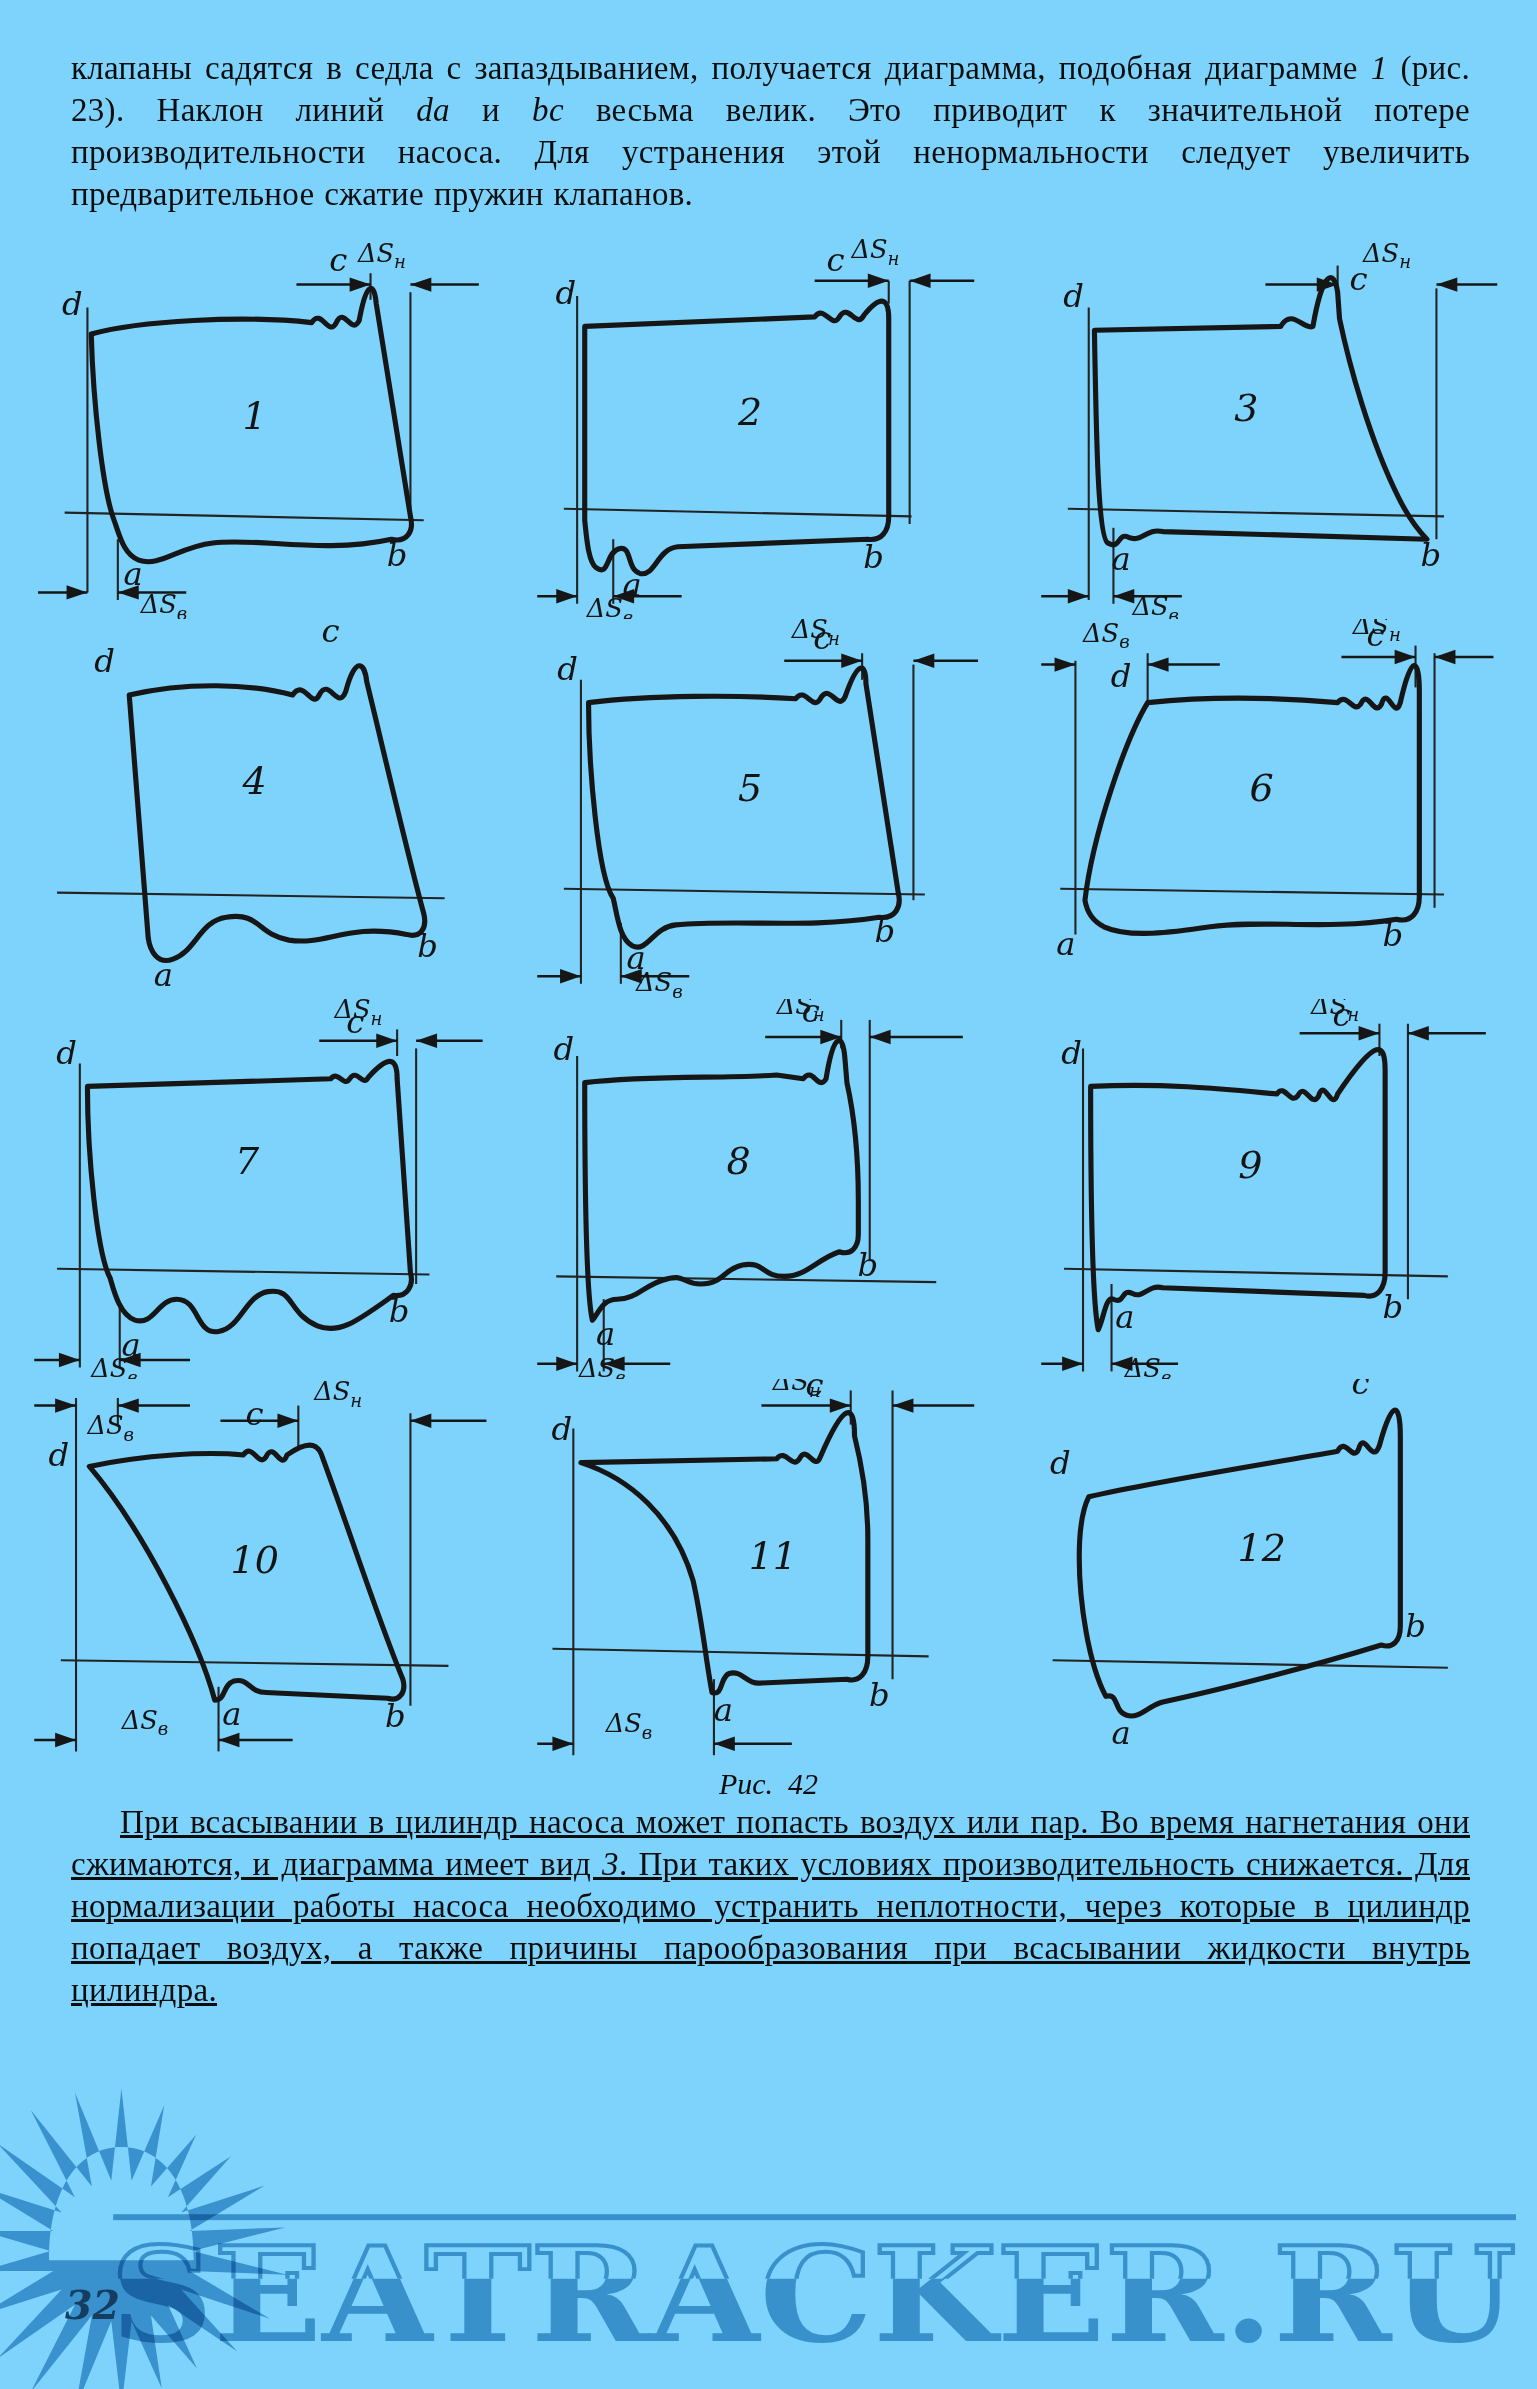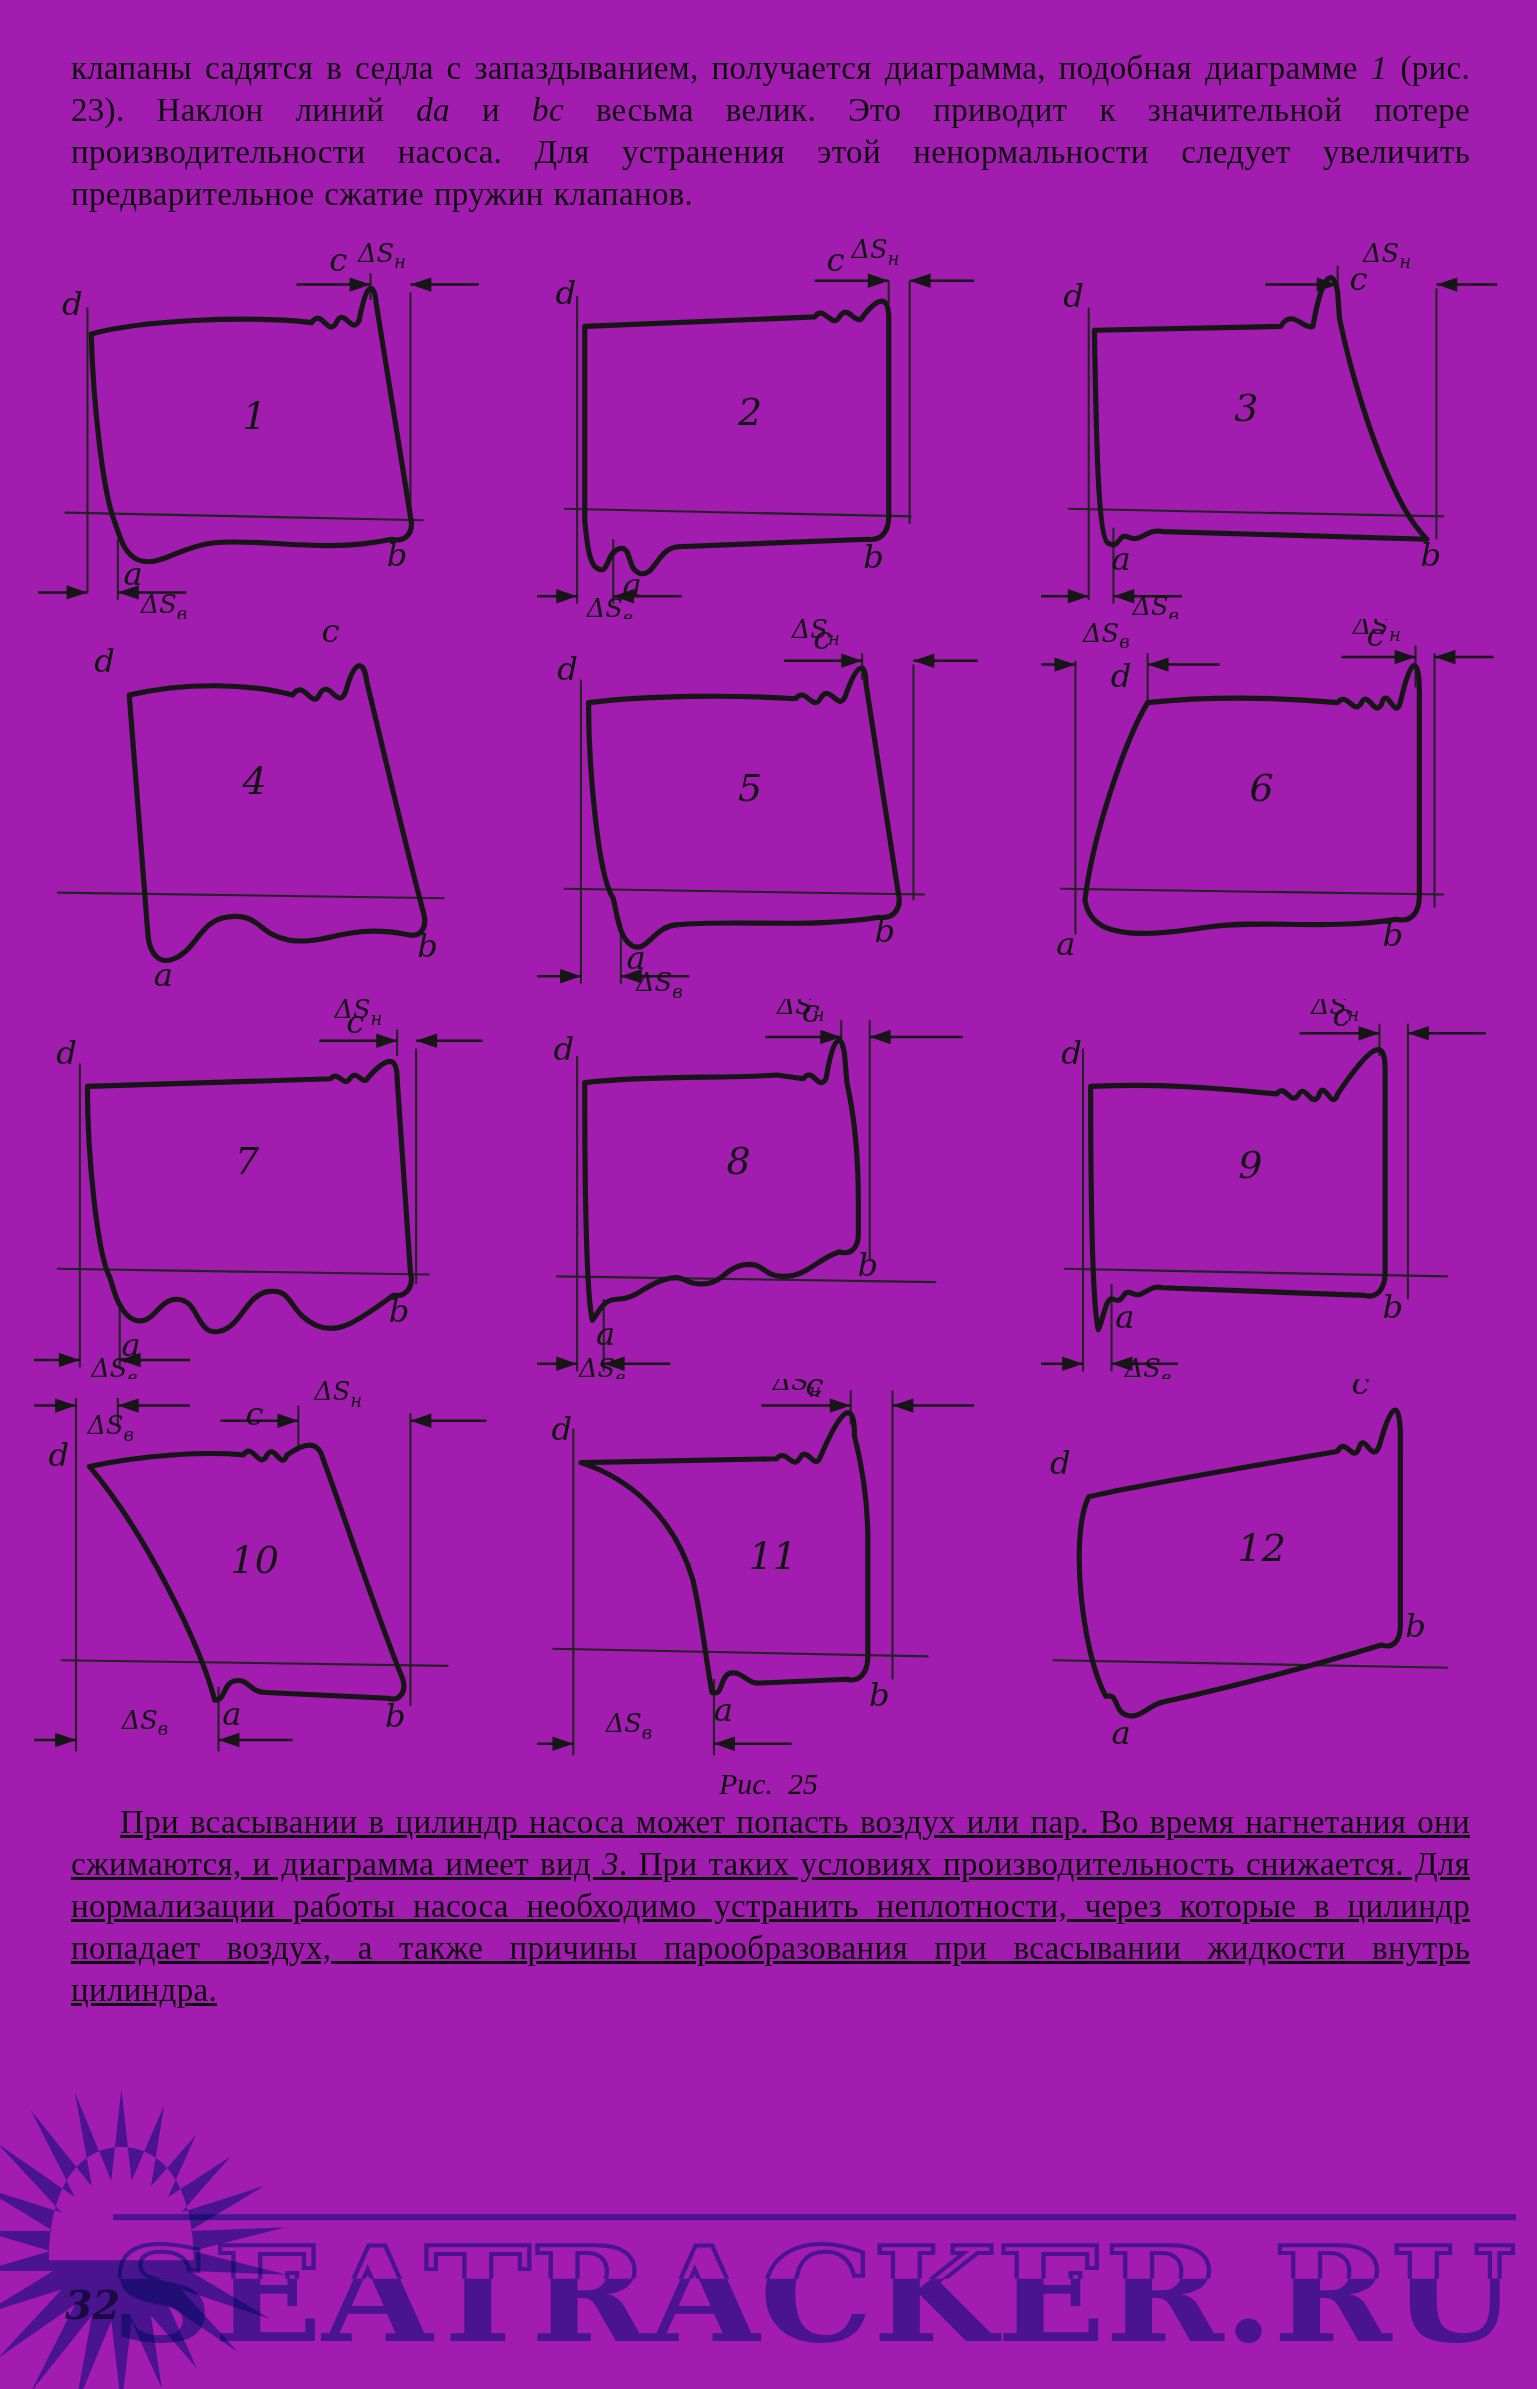--- a/index.html
+++ b/index.html
@@ -2,21 +2,21 @@
 <html style="font-size:10.5px"><head>
 <meta charset="utf-8">
 <style>
   html,body{margin:0;padding:0;}
   body{background:#e8e6e1;}
   .page{
     position:relative;
     width:1537px;
     height:2389px;
     margin:0 auto;
-    background:#a21caf;
+    background:#7dd3fc;
     overflow:hidden;
     font-family:"Liberation Serif", serif;
     color:#0d0d0d;
   }
   p.para{
     margin:0 67px 0 71px;
     font-size:33px;
     line-height:42px;
     text-align:justify;
     letter-spacing:0.3px;
@@ -345,21 +345,21 @@
             <path d="M 6,148 L 214,152" fill="none" stroke="#232323" stroke-width="1.1"></path>
             <path d="M 25,62 C 60,54 123,44 156,38 c 4,-8 8,6 11,-1 c 3,-11 7,9 11,-2 C 185,9 189,13 189,30 L 189,130 C 189,138 185,142 179,140 C 140,152 92,164 64,170 C 56,172 52,179 45,177 C 38,175 41,165 34,167 C 25,150 20,118 20,94 C 20,77 22,68 25,62 Z" fill="none" stroke="#161616" stroke-width="2.7" stroke-linejoin="round" stroke-linecap="round"></path>
             <text x="10" y="50" text-anchor="middle" font-family="&quot;DejaVu Serif&quot;, serif" font-style="italic" font-size="17" fill="#141414">d</text>
             <text x="168" y="8" text-anchor="middle" font-family="&quot;DejaVu Serif&quot;, serif" font-style="italic" font-size="17" fill="#141414">c</text>
             <text x="42" y="192" text-anchor="middle" font-family="&quot;DejaVu Serif&quot;, serif" font-style="italic" font-size="17" fill="#141414">a</text>
             <text x="197" y="136" text-anchor="middle" font-family="&quot;DejaVu Serif&quot;, serif" font-style="italic" font-size="17" fill="#141414">b</text>
             <text x="116" y="96" text-anchor="middle" font-family="&quot;DejaVu Serif&quot;, serif" font-style="italic" font-size="20" fill="#141414">12</text>
           </svg>
         </div>
       </div>
-    <figcaption>Рис.  25</figcaption>
+    <figcaption>Рис.  42</figcaption>
   </figure>
 
   <p class="para indent p3"><span>При всасывании в цилиндр насоса может попасть воздух или пар. Во время нагнетания они сжимаются, и диаграмма имеет вид </span><span class="it">3</span><span>. При таких условиях производительность снижается. Для нормализации работы насоса необходимо устранить неплотности, через которые в цилиндр попадает воздух, а также причины парообразования при всасывании жидкости внутрь цилиндра.</span></p>
 
   <svg class="star-wm" viewBox="0 0 520 463">
     <path id="star-shape" fill="#69aacd" fill-rule="evenodd" d="M250.0,5.1 L265.4,145.1 L315.1,30.3 L294.9,153.8 L363.5,75.4 L320.7,170.4 L416.5,107.8 L340.9,193.6 L467.7,152.6 L353.6,221.6 L499.1,216.2 L358.0,252.0 L502.2,288.3 L353.6,282.4 L475.8,355.1 L340.9,310.4 L426.2,404.7 L320.7,333.6 L364.9,430.8 L294.9,350.2 L311.4,461.0 L265.4,358.9 L250.0,489.5 L234.6,358.9 L179.4,492.6 L205.1,350.2 L112.1,466.5 L179.3,333.6 L61.5,415.4 L159.1,310.4 L36.0,349.7 L146.4,282.4 L37.2,282.6 L142.0,252.0 L36.9,221.4 L146.4,221.6 L35.8,154.2 L159.1,193.6 L61.4,88.5 L179.3,170.4 L112.1,37.5 L205.1,153.8 L179.4,11.6 L234.6,145.1 Z M 140,266 C 140,152 188,94 250,94 C 312,94 360,152 360,266 Z"></path>
     <text x="206" y="355" text-anchor="middle" font-family="DejaVu Serif, serif" font-style="italic" font-weight="bold" font-size="60" fill="#173c55">32</text>
   </svg>
 
   <svg class="sea-wm" viewBox="0 0 2336 293">

